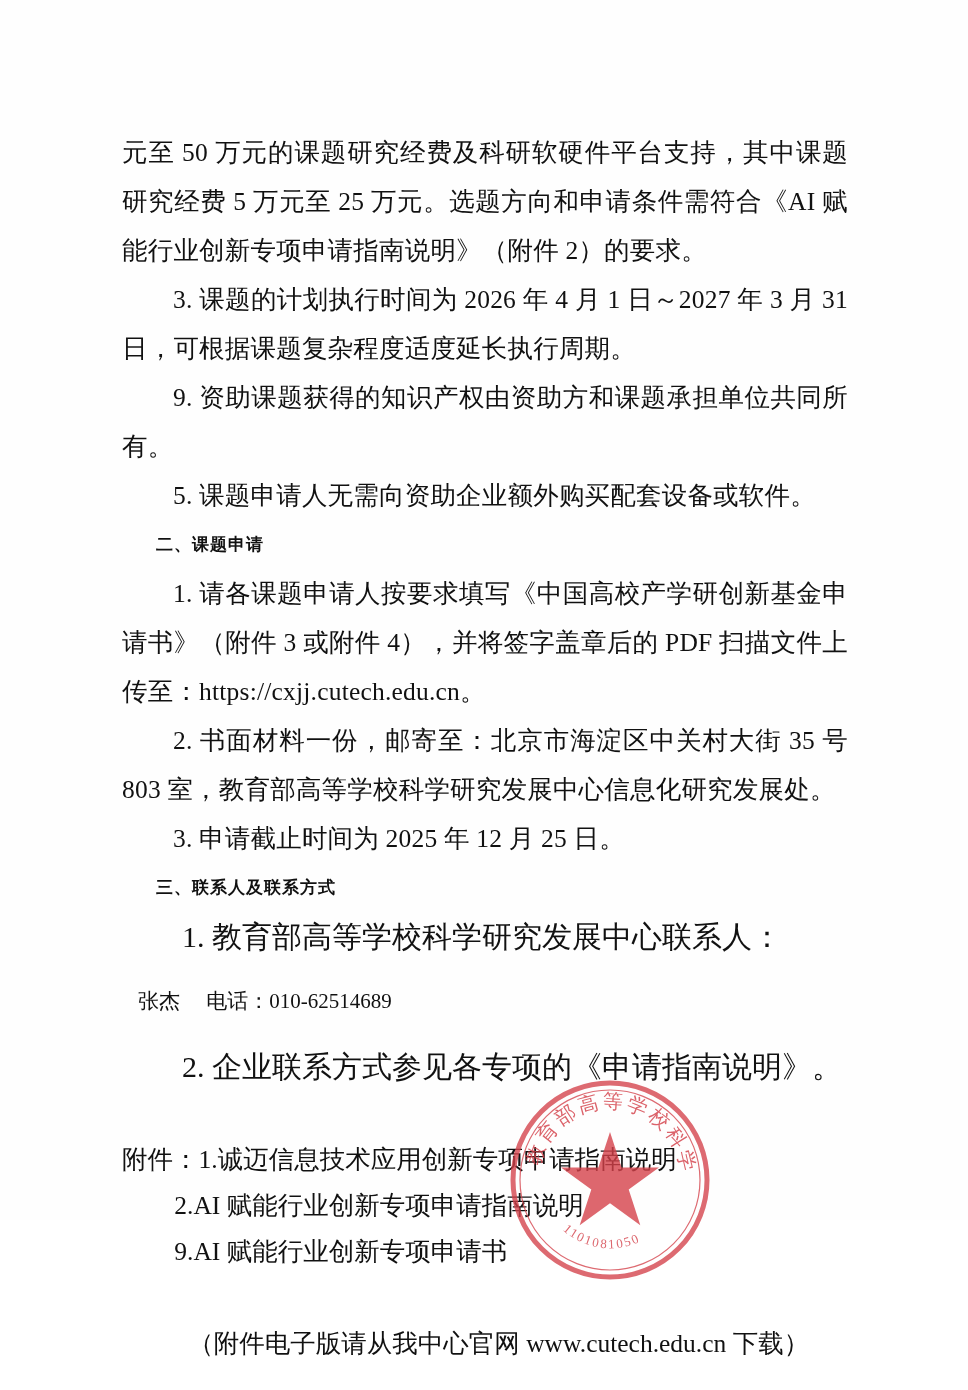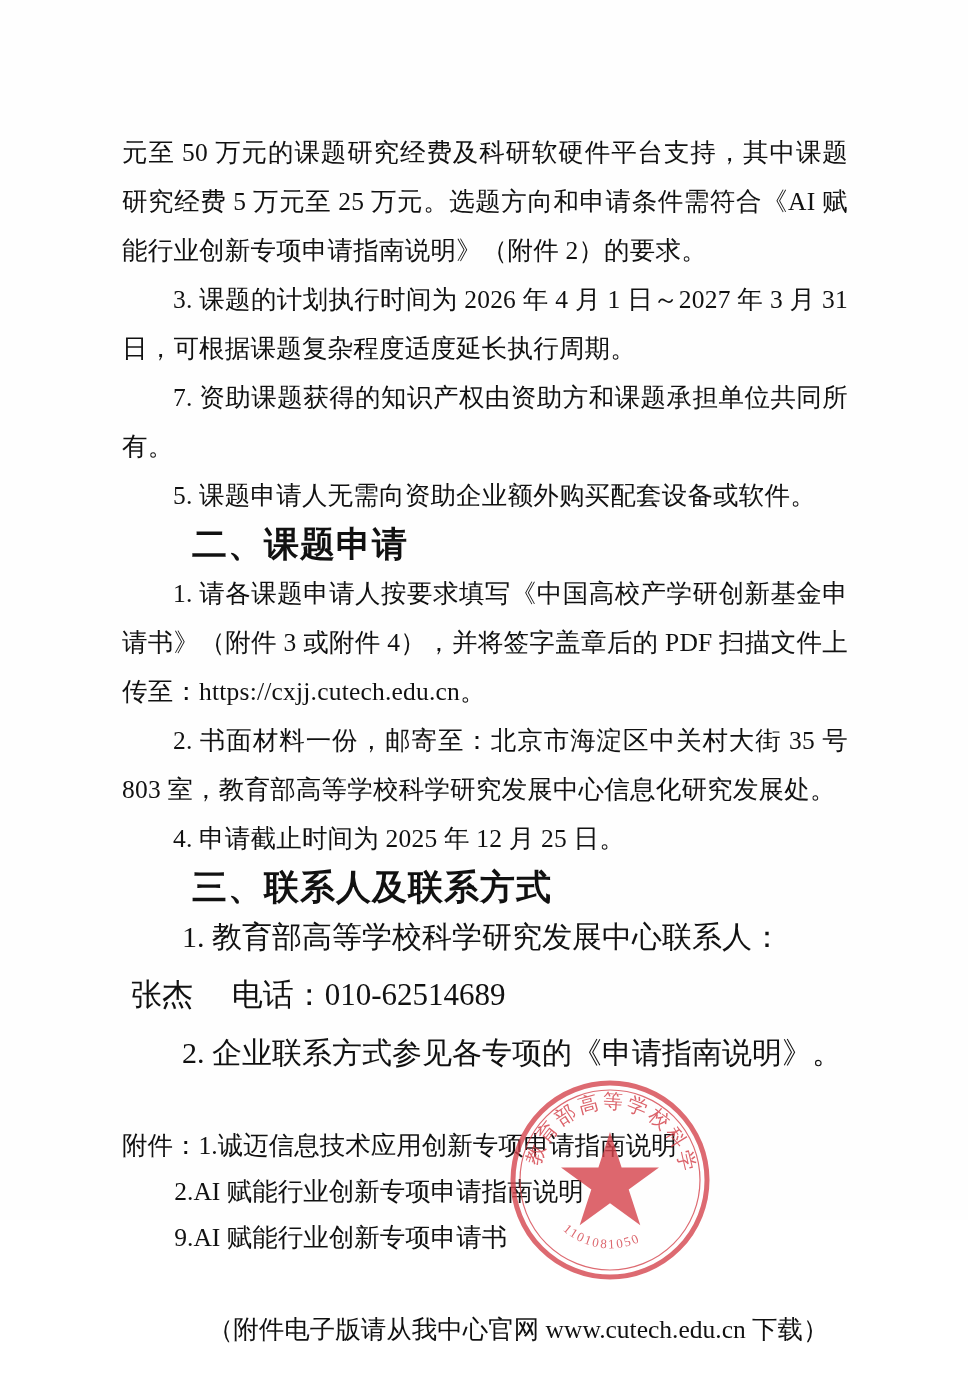--- a/index.html
+++ b/index.html
@@ -34,35 +34,35 @@
     line-height: 49px;
     text-align: justify;
     text-justify: inter-ideograph;
     letter-spacing: 0.2px;
   }
   p.indent {
     text-indent: 2em;
   }
   .heading {
     margin: 0;
-    font-size: 35px;
+    font-size: 17px;
     line-height: 49px;
     font-weight: bold;
     text-indent: 2em;
     letter-spacing: 1px;
   }
   .contact-line {
     margin: 0;
     font-size: 30px;
     line-height: 49px;
     text-indent: 2em;
   }
   .contact-sub {
-    margin: 9px;
-    font-size: 31px;
+    margin: 16px;
+    font-size: 21px;
     line-height: 49px;
     text-indent: 0;
   }
   .spacer {
     height: 34px;
   }
   .attach-block {
     margin-top: 12px;
   }
   .attach-first {
@@ -75,21 +75,20 @@
     font-size: 25.5px;
     line-height: 46px;
     padding-left: 2.05em;
   }
   .note {
     margin: 0;
     font-size: 25.5px;
     line-height: 46px;
     padding-left: 2.6em;
     padding-top: 46px;
-    text-align: center;
   }
   .signature {
     margin: 0;
     font-size: 25.5px;
     line-height: 48px;
     text-align: center;
     padding-left: 180px;
     padding-top: 40px;
   }
   
@@ -109,27 +108,27 @@
   }
 </style>
 </head>
 <body>
 
 <div class="page">
   <div class="content">
 
     <p class="para">元至 50 万元的课题研究经费及科研软硬件平台支持，其中课题研究经费 5 万元至 25 万元。选题方向和申请条件需符合《AI 赋能行业创新专项申请指南说明》（附件 2）的要求。</p>
     <p class="para indent">3. 课题的计划执行时间为 2026 年 4 月 1 日～2027 年 3 月 31 日，可根据课题复杂程度适度延长执行周期。</p>
-    <p class="para indent">7. 资助课题获得的知识产权由资助方和课题承担单位共同所有。</p>
+    <p class="para indent">9. 资助课题获得的知识产权由资助方和课题承担单位共同所有。</p>
     <p class="para indent">5. 课题申请人无需向资助企业额外购买配套设备或软件。</p>
 
     <p class="heading">二、课题申请</p>
     <p class="para indent">1. 请各课题申请人按要求填写《中国高校产学研创新基金申请书》（附件 3 或附件 4），并将签字盖章后的 PDF 扫描文件上传至：https://cxjj.cutech.edu.cn。</p>
     <p class="para indent">2. 书面材料一份，邮寄至：北京市海淀区中关村大街 35 号 803 室，教育部高等学校科学研究发展中心信息化研究发展处。</p>
-    <p class="para indent">4. 申请截止时间为 2025 年 12 月 25 日。</p>
+    <p class="para indent">3. 申请截止时间为 2025 年 12 月 25 日。</p>
 
     <p class="heading">三、联系人及联系方式</p>
     <p class="contact-line">1. 教育部高等学校科学研究发展中心联系人：</p>
     <p class="contact-sub">张杰　  电话：010-62514689</p>
     <p class="contact-line">2. 企业联系方式参见各专项的《申请指南说明》。</p>
 
     <div class="spacer"></div>
 
     <div class="attach-block">
       <p class="attach-first">附件：1.诚迈信息技术应用创新专项申请指南说明</p>

